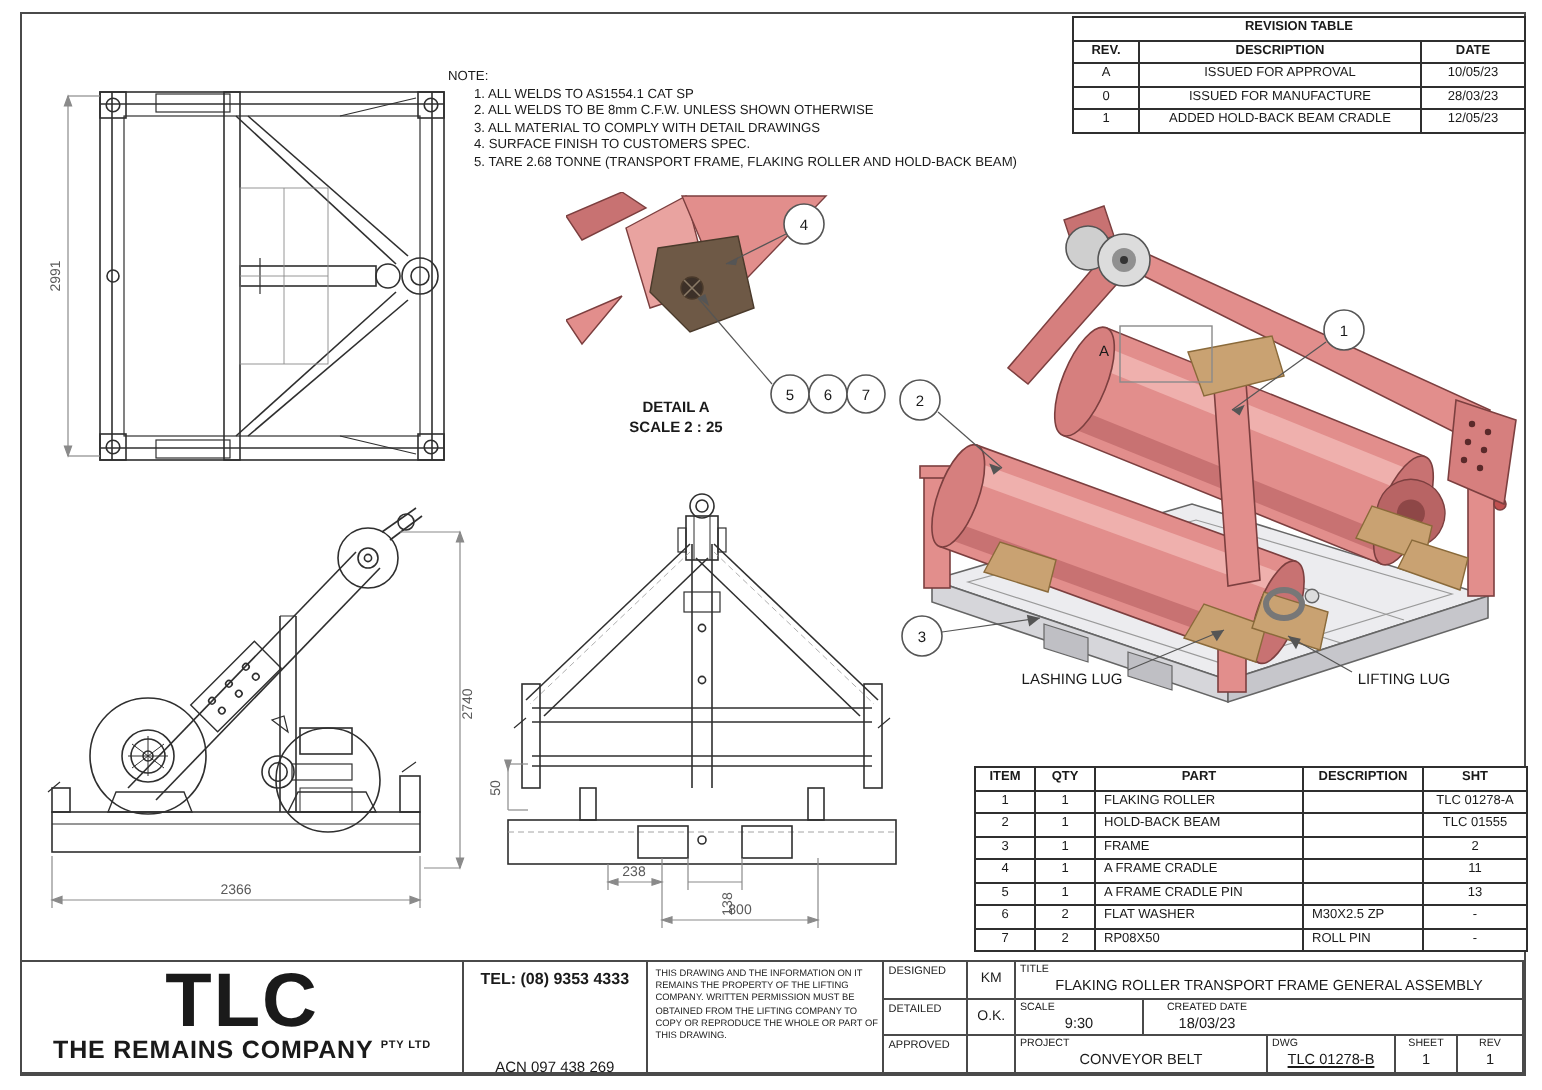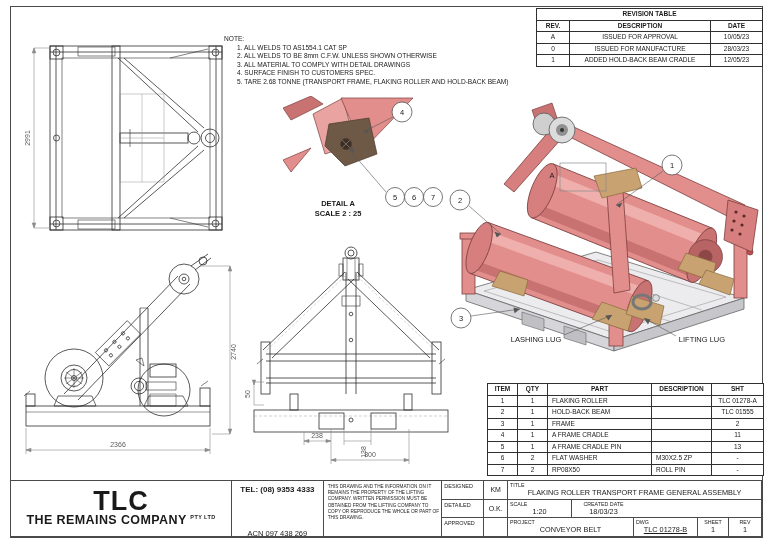--- a/index.html
+++ b/index.html
@@ -20,21 +20,21 @@
 
   
   #notes{left:224px;top:35px;width:330px;font-size:6.6px;line-height:8.6px;}
   #notes .nt{margin:0;} #notes ol{margin:0;padding:0 0 0 13px;list-style:none;}
 
   
   #title-block{left:10px;top:480px;width:752px;height:57px;display:flex;border:1px solid #4a4a4a;
                box-sizing:border-box;background:#fff;}
   .tb-cell{border-right:1px solid #4a4a4a;box-sizing:border-box;position:relative;}
   #tb-logo{width:222px;display:flex;flex-direction:column;align-items:center;justify-content:center;}
-  #tb-logo .big{font-size:27px;font-weight:bold;letter-spacing:1px;line-height:0.85;}
+  #tb-logo .big{font-size:38px;font-weight:bold;letter-spacing:1px;line-height:0.85;}
   #tb-logo .sub{font-size:12.5px;font-weight:bold;letter-spacing:0.4px;}
   #tb-logo .sup{font-size:5.5px;font-weight:bold;vertical-align:super;}
   #tb-tel{width:92px;display:flex;flex-direction:column;justify-content:space-around;
           align-items:center;padding:4px 0;}
   #tb-tel .tel{font-size:8px;font-weight:bold;}
   #tb-tel .acn{font-size:7.5px;margin-top:35px;}
   #tb-disc{width:119px;font-size:4.7px;line-height:1.32;padding:3px 2px 0 4px;color:#222;}
   #tb-sign{width:66px;display:flex;flex-direction:column;}
   .sign-row{flex:1;display:flex;border-bottom:1px solid #4a4a4a;}
   .sign-row:last-child{border-bottom:none;}
@@ -521,21 +521,21 @@
     <div id="tb-main">
       <div class="tb-row">
         <div class="fcell w-title">
           <span class="lbl">TITLE</span>
           <span class="val">FLAKING ROLLER TRANSPORT FRAME GENERAL ASSEMBLY</span>
         </div>
       </div>
       <div class="tb-row">
         <div class="fcell w-scale">
           <span class="lbl">SCALE</span>
-          <span class="val">1:20</span>
+          <span class="val">9:30</span>
         </div>
         <div class="fcell w-date">
           <span class="lbl cc">CREATED DATE</span>
           <span class="val">18/03/23</span>
         </div>
       </div>
       <div class="tb-row">
         <div class="fcell w-proj">
           <span class="lbl">PROJECT</span>
           <span class="val">CONVEYOR BELT</span>

